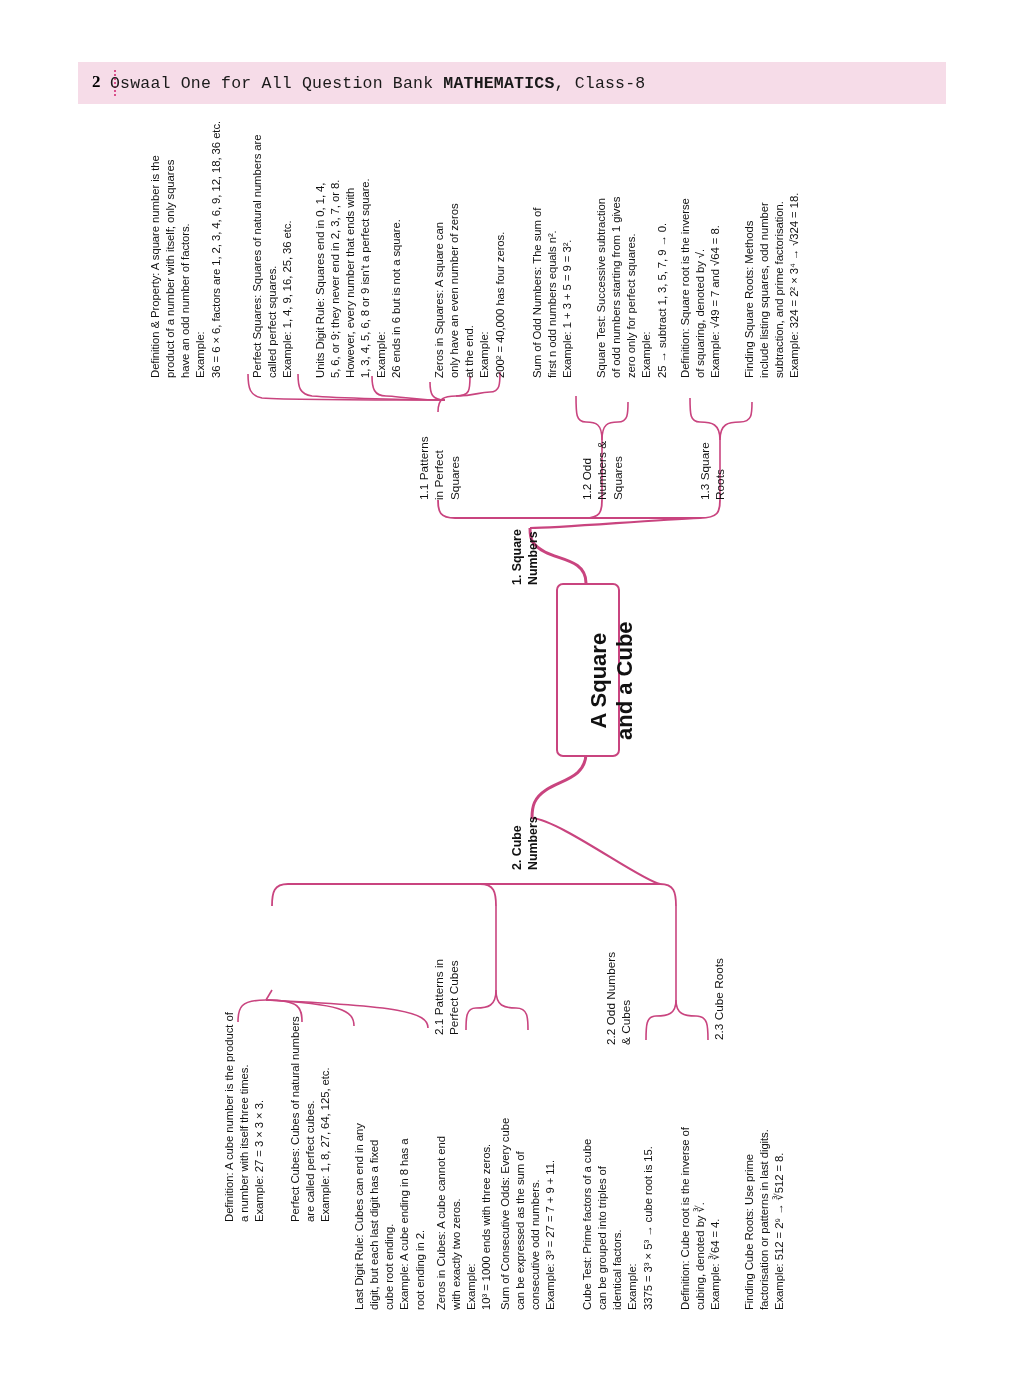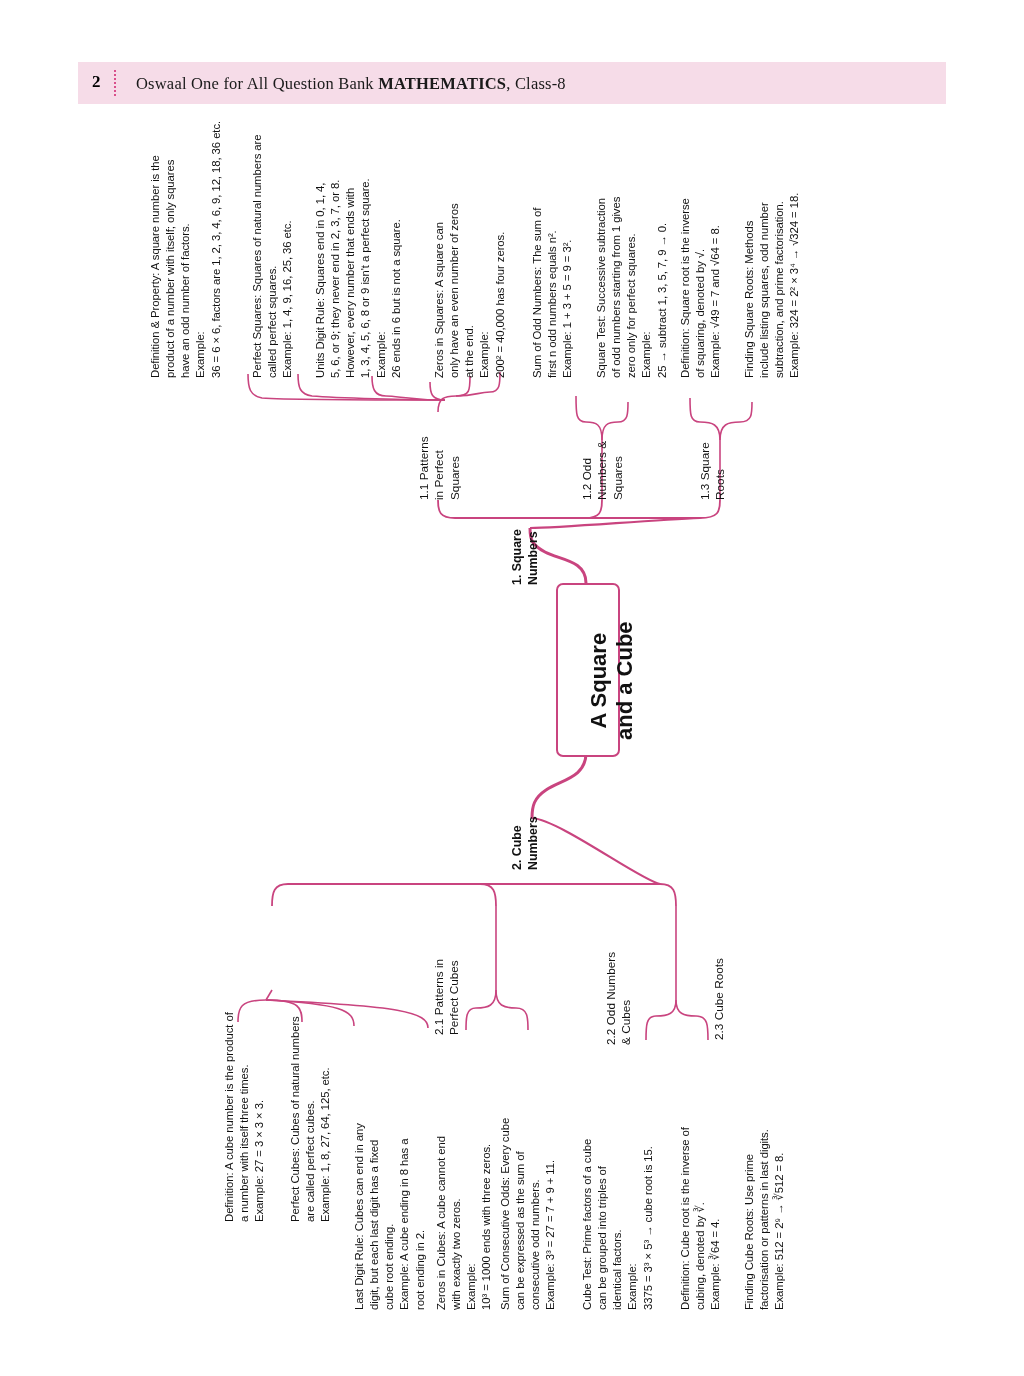--- a/index.html
+++ b/index.html
@@ -36,23 +36,23 @@
   .header-divider {
     position: absolute;
     left: 114px;
     top: 70px;
     width: 0;
     height: 26px;
     border-left: 2px dotted #d94f8b;
   }
   .header-title {
     position: absolute;
-    left: 136px;
+    left: 110px;
     top: 74px;
-    font-family: Liberation Serif, serif;
+    font-family: Liberation Mono, monospace;
     font-size: 16.5px;
     color: #1a1a1a;
     white-space: nowrap;
     letter-spacing: 0.2px;
   }
   .header-title b { font-weight: bold; }
 
   
   .canvas {
     position: absolute;

